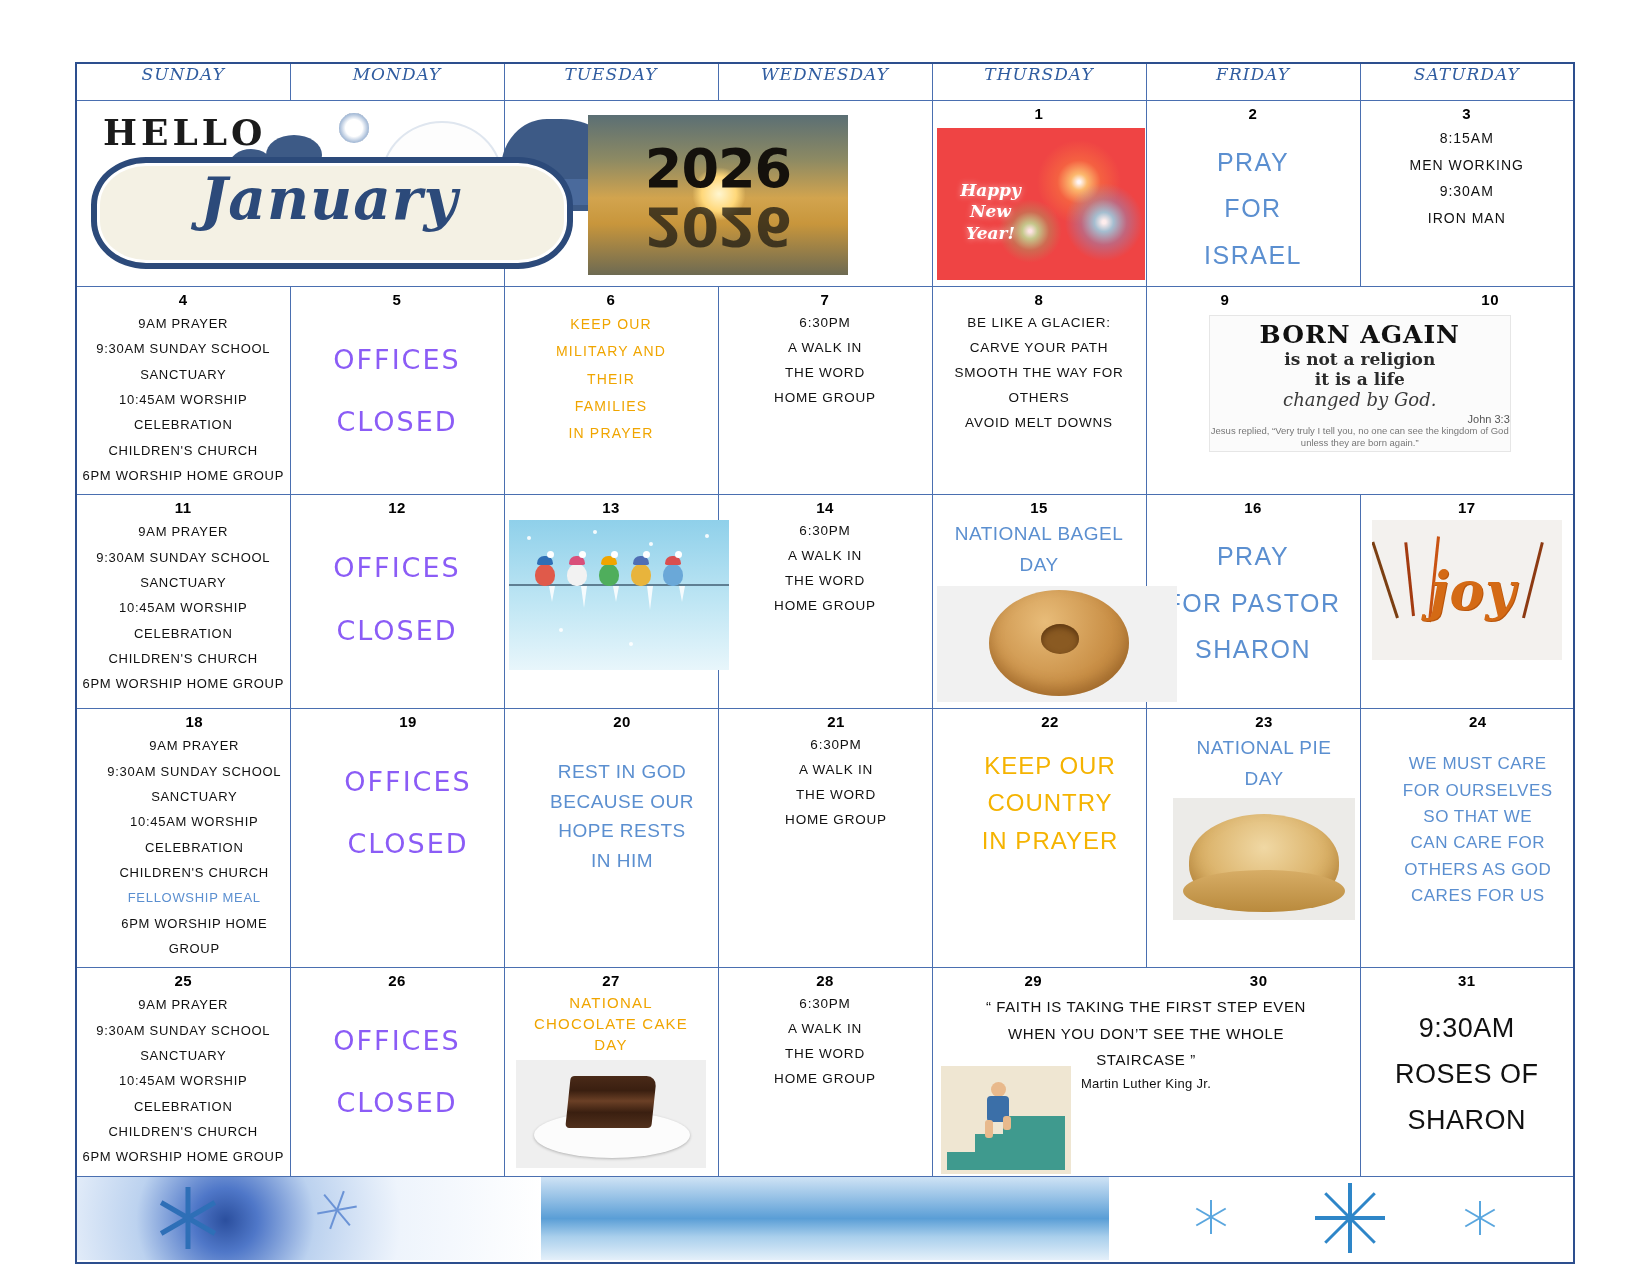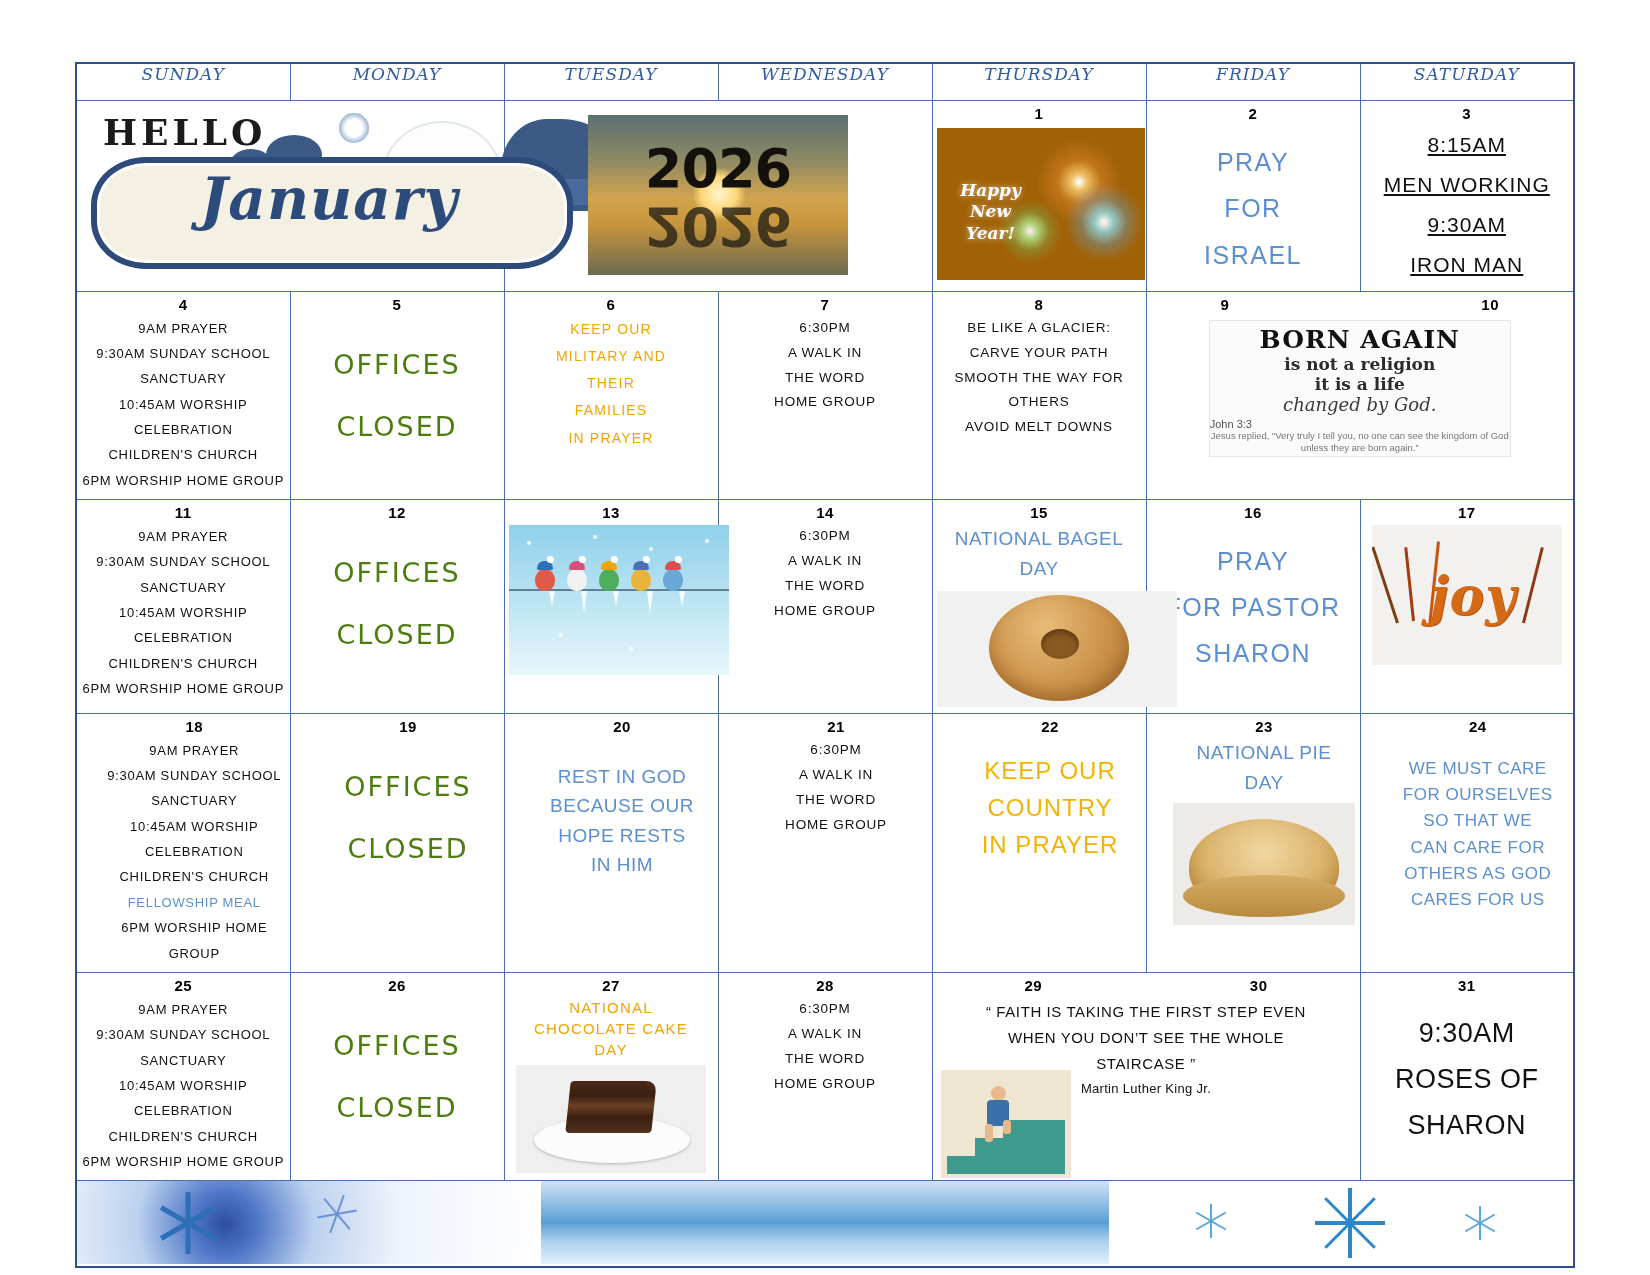--- a/index.html
+++ b/index.html
@@ -69,21 +69,21 @@
   tr.r2 td { height: 182px; }
   tr.r3 td { height: 178px; }
   tr.r4 td { height: 207px; padding-left: 22px; }
   tr.r5 td { height: 186px; }
   tr.r6 td { height: 85px; }
 
   
   .closed {
     font-family: "DejaVu Sans", sans-serif;
     font-size: 27px;
-    color: #4d7c0f;
+    color: #8b5cf6;
     letter-spacing: 2px;
     line-height: 2.3;
     padding-top: 18px;
   }
   .bigblue {
     font-size: 25px;
     color: #5b8fd0;
     letter-spacing: 1.5px;
     line-height: 1.85;
     padding-top: 14px;
@@ -112,24 +112,23 @@
     font-size: 17px;
     line-height: 1.55;
     letter-spacing: 0.5px;
   }
   .black-sched {
     font-size: 13px;
     line-height: 1.95;
     letter-spacing: 0.7px;
   }
   .black-16 {
-    font-size: 21px;
+    font-size: 14px;
     line-height: 1.9;
     letter-spacing: 1px;
-    text-decoration: underline;
   }
   .black-8 {
     font-size: 13.5px;
     line-height: 1.85;
     letter-spacing: 0.8px;
   }
   .big-black {
     font-size: 27px;
     line-height: 1.7;
     letter-spacing: 0.5px;
@@ -209,21 +208,21 @@
     font-family: "DejaVu Sans", sans-serif; font-weight: bold; font-size: 54px;
     color: #1d1a13; letter-spacing: -1px; opacity: .75; transform: scaleY(-1);
   }
   .photo-2026 .sunglow{
     position:absolute; left:104px; top:52px; width:54px;height:54px;border-radius:50%;
     background: radial-gradient(circle,#fff6d0 0%, #ffd87a 45%, rgba(255,200,90,0) 70%);
   }
 
   
   .photo-fw {
-    width: 208px; height: 152px; margin: 6px auto 0; background: #a16207;
+    width: 208px; height: 152px; margin: 6px auto 0; background: #ef4444;
     position: relative;
   }
   .fw-burst {
     position: absolute; border-radius: 50%;
   }
   .fw1 { left: 92px; top: 8px; width: 100px; height: 92px;
     background: radial-gradient(circle, rgba(255,255,255,.95) 2%, rgba(255,214,120,.8) 12%, rgba(255,150,60,.35) 32%, rgba(255,120,40,0) 62%);}
   .fw2 { left: 124px; top: 52px; width: 86px; height: 84px;
     background: radial-gradient(circle, rgba(255,255,255,.9) 3%, rgba(140,230,255,.75) 16%, rgba(90,180,255,.3) 38%, rgba(60,140,255,0) 65%);}
   .fw3 { left: 58px; top: 70px; width: 70px; height: 66px;
@@ -236,21 +235,21 @@
 
   
   .photo-born {
     width: 300px; height: 135px; margin: 4px auto 0; background: #fbfbfb;
     border: 1px solid #e6e6e6; position: relative; overflow: hidden;
   }
   .ba-1 { font-family: "DejaVu Serif", serif; font-weight: bold; font-size: 25px;
     letter-spacing: 1px; color: #111; text-align: center; margin-top: 4px; }
   .ba-2 { font-family: "DejaVu Serif", serif; font-size: 17px; color: #2b2b2b; text-align:center; line-height:1.18;font-weight:bold;}
   .ba-3 { font-family: "DejaVu Serif", serif; font-style: italic; font-size: 18px; color:#3a3a3a; text-align:center;}
-  .ba-ref { font-size: 11px; color:#555; text-align:left; margin-top:3px;}
+  .ba-ref { font-size: 11px; color:#555; text-align:right; margin-top:3px;}
   .ba-sub { font-size: 9.5px; color:#777; text-align:center; line-height:1.25;}
 
   
   .photo-birds {
     width: 220px; height: 150px; margin: 4px auto 0;
     background: linear-gradient(to bottom, #8fd0ea 0%, #bfe6f4 55%, #e8f6fb 100%);
     position: relative; overflow: hidden;
   }
   .bw-wire { position:absolute; left:0; top:64px; width:100%; height:2px; background:#5f7f93;}
   .bird { position:absolute; top:44px; width:20px; height:22px; border-radius: 50% 50% 45% 45%; }

